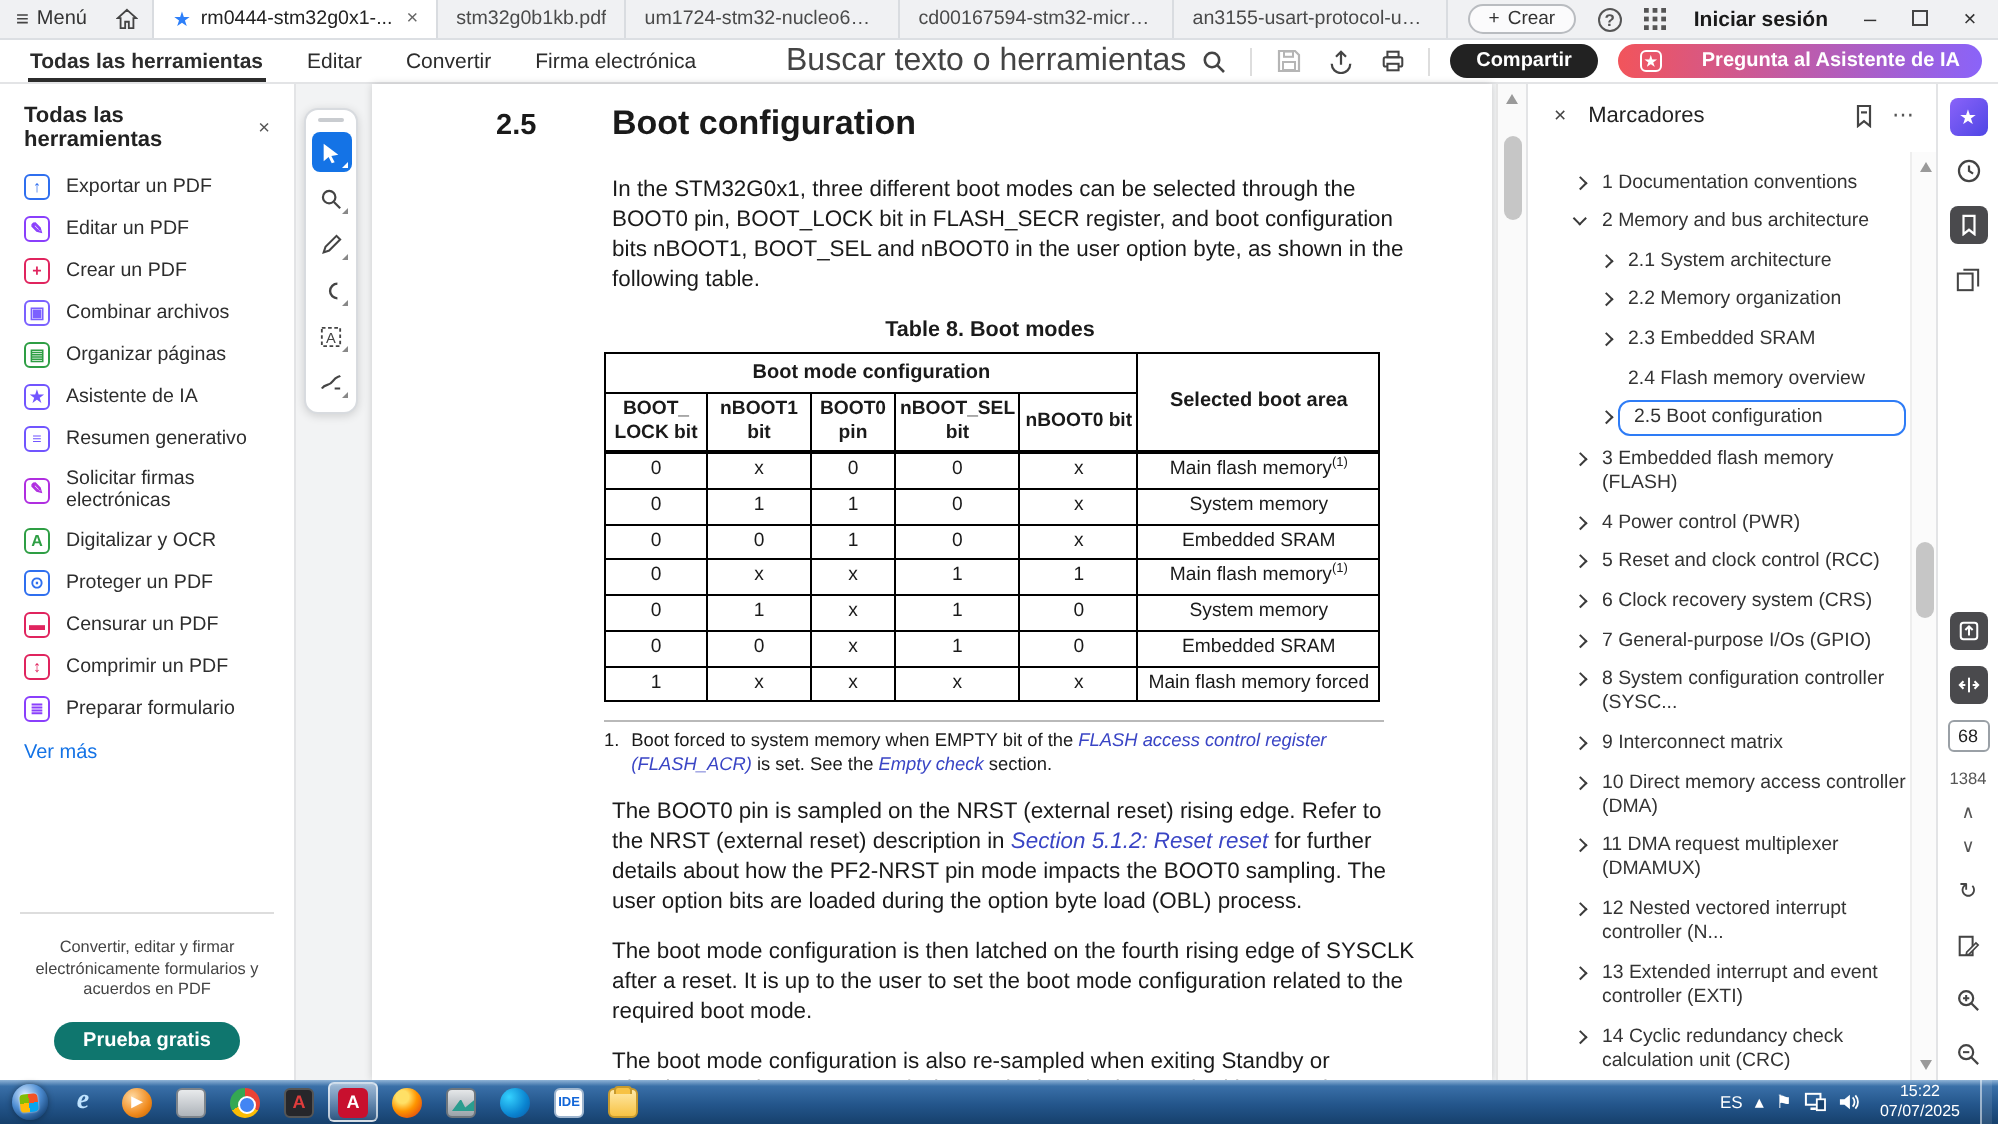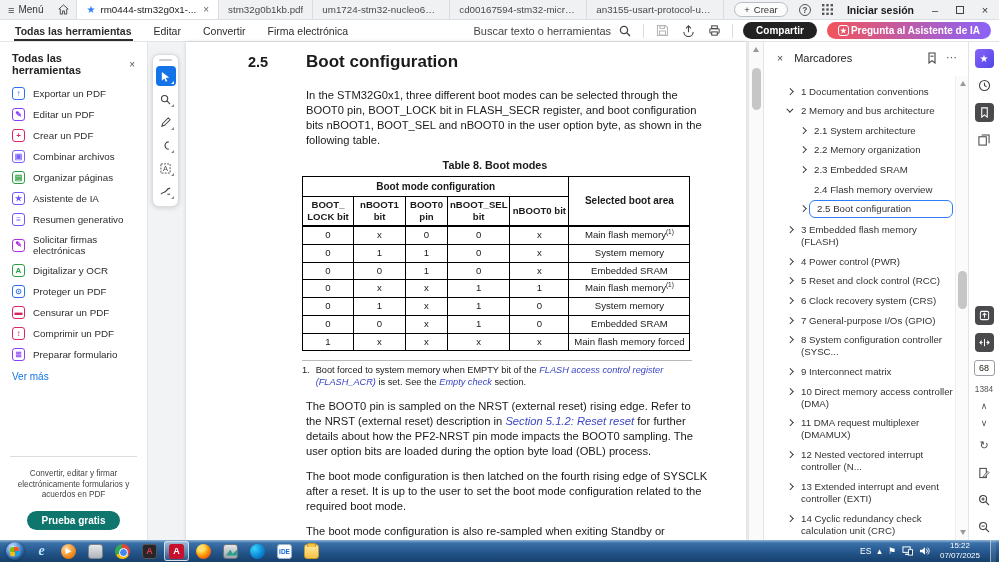--- a/index.html
+++ b/index.html
@@ -24,25 +24,25 @@
   .win-btn{color:#333;font-size:11px;width:14px;text-align:center;}
   .max-box{width:8px;height:8px;border:1.2px solid #444;display:inline-block;}
 
   
   .toolbar{position:absolute;top:20px;left:0;width:100%;height:22px;background:#fff;border-bottom:1px solid #e3e4e6;display:flex;align-items:center;font-size:10.5px;color:#2c2c2c;}
   .toolbar-menu{display:flex;height:100%;padding-left:4px;}
   .menu-item{padding:0 11px;height:100%;display:flex;align-items:center;position:relative;}
   .menu-item.active{font-weight:bold;}
   .menu-item.active::after{content:"";position:absolute;left:10px;right:10px;bottom:0;height:2.5px;background:#2c2c2c;}
   .toolbar-right{margin-left:auto;display:flex;align-items:center;gap:10px;padding-right:8px;}
-  .search-box{display:flex;align-items:center;gap:6px;color:#444;font-size:11px;}
+  .search-box{display:flex;align-items:center;gap:6px;color:#444;font-size:16px;}
   .tb-divider{width:1px;height:14px;background:#ddd;}
   .tb-icon{display:flex;align-items:center;justify-content:center;width:16px;height:16px;color:#555;}
   .pill-share{background:#222;color:#fff;border-radius:11px;padding:3px 13px;font-size:10px;font-weight:bold;}
-  .pill-ai{background:linear-gradient(90deg,#f2545b,#8a63f9);color:#fff;border-radius:11px;padding:3px 11px;font-size:10px;font-weight:bold;display:flex;gap:2px;align-items:flex-end;}
+  .pill-ai{background:linear-gradient(90deg,#f2545b,#8a63f9);color:#fff;border-radius:11px;padding:3px 11px;font-size:10px;font-weight:bold;display:flex;gap:20px;align-items:flex-end;}
   .ai-bubble{width:11px;height:11px;border:1.3px solid #fff;border-radius:3px;font-size:7px;display:flex;align-items:center;justify-content:center;}
 
   
   .tools-panel{position:absolute;left:0;top:42px;width:148px;bottom:22px;background:#fff;border-right:1px solid #e3e4e6;}
   .tp-header{display:flex;align-items:center;padding:10px 12px 7px 12px;}
   .tp-title{font-weight:bold;font-size:11px;color:#222;}
   .tp-close{margin-left:auto;color:#555;font-size:10px;}
   .tool-row{display:flex;align-items:center;gap:8px;padding:4px 12px;font-size:9.8px;color:#2d2d2d;}
   .tool-ic{width:13px;height:13px;border:1.3px solid;border-radius:3px;font-size:8px;line-height:1;display:flex;align-items:center;justify-content:center;font-weight:bold;flex:none;}
   .see-more{color:#1473e6;font-size:10px;padding:6px 12px;}

